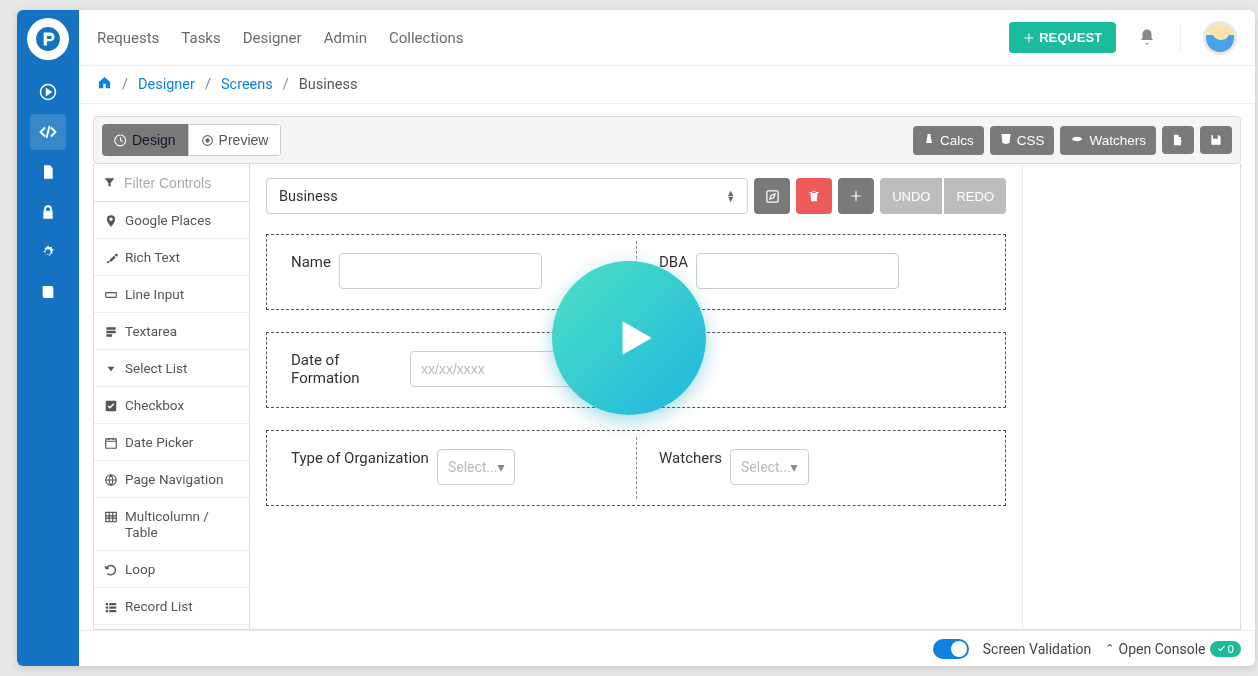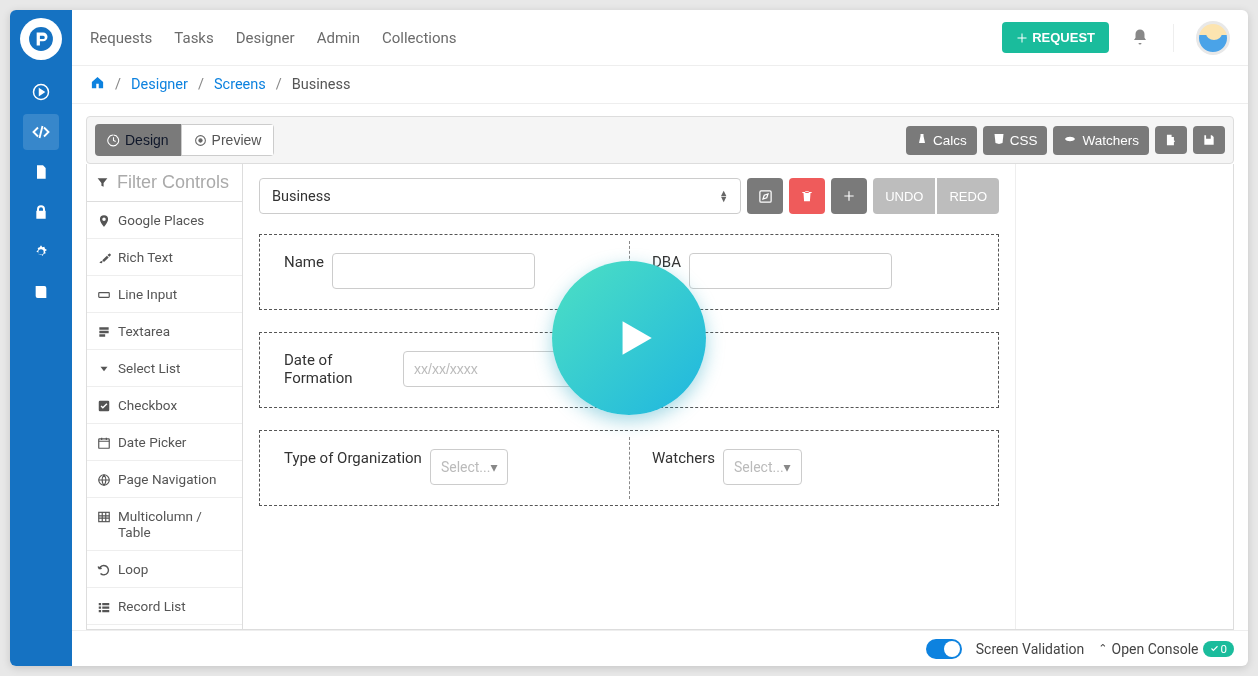--- a/index.html
+++ b/index.html
@@ -1,18 +1,18 @@
 <!DOCTYPE html>
 <html><head>
 <meta charset="utf-8">
 <style>
 * { box-sizing: border-box; margin: 0; padding: 0; }
 body { font-family: -apple-system, BlinkMacSystemFont, "Segoe UI", Roboto, sans-serif; font-size: 14px; color: #333; background: #e8e8e8; }
 .frame { width: 1258px; height: 676px; background: #e8e8e8; padding: 10px; position: relative; }
-.app { width: 100%; height: 100%; background: #fff; border-radius: 6px; box-shadow: 0 2px 8px rgba(0,0,0,0.15); display: flex; overflow: hidden; }
+.app { width: 100%; height: 100%; background: #fff; border-radius: 6px; box-shadow: 0 2px 8px rgba(0,0,0,0.15); display: flex; overflow: hidden; margin-left: 7px; }
 .siderail { width: 62px; background: #1572c2; display: flex; flex-direction: column; align-items: center; padding-top: 8px; gap: 4px; }
 .siderail .logo { width: 42px; height: 42px; border-radius: 50%; background: #fff; display: flex; align-items: center; justify-content: center; margin-bottom: 10px; }
 .siderail .rail-item { width: 36px; height: 36px; display: flex; align-items: center; justify-content: center; color: #fff; border-radius: 4px; cursor: pointer; }
 .siderail .rail-item.active { background: rgba(255,255,255,0.15); }
 .main { flex: 1; display: flex; flex-direction: column; }
 .topnav { height: 56px; display: flex; align-items: center; padding: 0 18px; color: #6b6b6b; gap: 22px; border-bottom: 1px solid #eee; }
 .topnav .nav-link { cursor: pointer; color: #6b6b6b; font-size: 15px; }
 .topnav .spacer { flex: 1; }
 .btn-request { background: #1abc9c; color: #fff; border: none; padding: 8px 14px; border-radius: 4px; font-weight: 600; font-size: 13px; display: flex; align-items: center; gap: 4px; cursor: pointer; }
 .bell { width: 20px; height: 20px; color: #888; cursor: pointer; }
@@ -27,21 +27,21 @@
 .btn-seg { padding: 7px 12px; border: none; font-size: 14px; cursor: pointer; display: flex; align-items: center; gap: 5px; }
 .btn-seg.dark { background: #7a7a7a; color: #0f172a; }
 .btn-seg.light { background: #fff; color: #555; border: 1px solid #ccc; }
 .toolbar .spacer { flex: 1; }
 .btn-tool { background: #7a7a7a; color: #fff; border: none; padding: 7px 10px; border-radius: 4px; font-size: 13.5px; cursor: pointer; display: flex; align-items: flex-start; gap: 5px; }
 .btn-tool.icon-only { padding: 7px 9px; }
 .workspace { flex: 1; display: flex; margin: 0 14px 0 14px; border: 1px solid #ddd; border-top: none; overflow: hidden; }
 .controls-panel { width: 156px; border-right: 1px solid #ddd; display: flex; flex-direction: column; }
 .filter-row { display: flex; align-items: center; border-bottom: 1px solid #ddd; height: 38px; }
 .filter-row .filter-icon { width: 30px; display: flex; justify-content: center; color: #666; }
-.filter-row input { border: none; outline: none; flex: 1; font-size: 18px; color: #404040; padding-right: 8px; width: 100%; }
+.filter-row input { border: none; outline: none; flex: 1; font-size: 14px; color: #404040; padding-right: 8px; width: 100%; }
 .filter-row input::placeholder { color: #aaa; }
 .control-item { padding: 10px 10px; border-bottom: 1px solid #eee; font-size: 13.5px; color: #555; display: flex; align-items: flex-start; gap: 7px; cursor: pointer; }
 .control-item svg, .control-item .ic { width: 14px; min-width: 14px; margin-top: 2px; }
 .canvas-wrap { flex: 1; display: flex; }
 .canvas { flex: 1; padding: 14px 16px; overflow-y: auto; }
 .inspector { width: 218px; border-left: 1px solid #eee; }
 .page-row { display: flex; gap: 6px; margin-bottom: 20px; }
 .page-select { flex: 1; border: 1px solid #ccc; border-radius: 4px; height: 36px; display: flex; align-items: center; padding: 0 12px; font-size: 14.5px; justify-content: space-between; cursor: pointer; }
 .icon-btn { width: 36px; height: 36px; border: none; border-radius: 4px; color: #fff; cursor: pointer; display: flex; align-items: center; justify-content: center; }
 .icon-btn.gray { background: #7a7a7a; }

